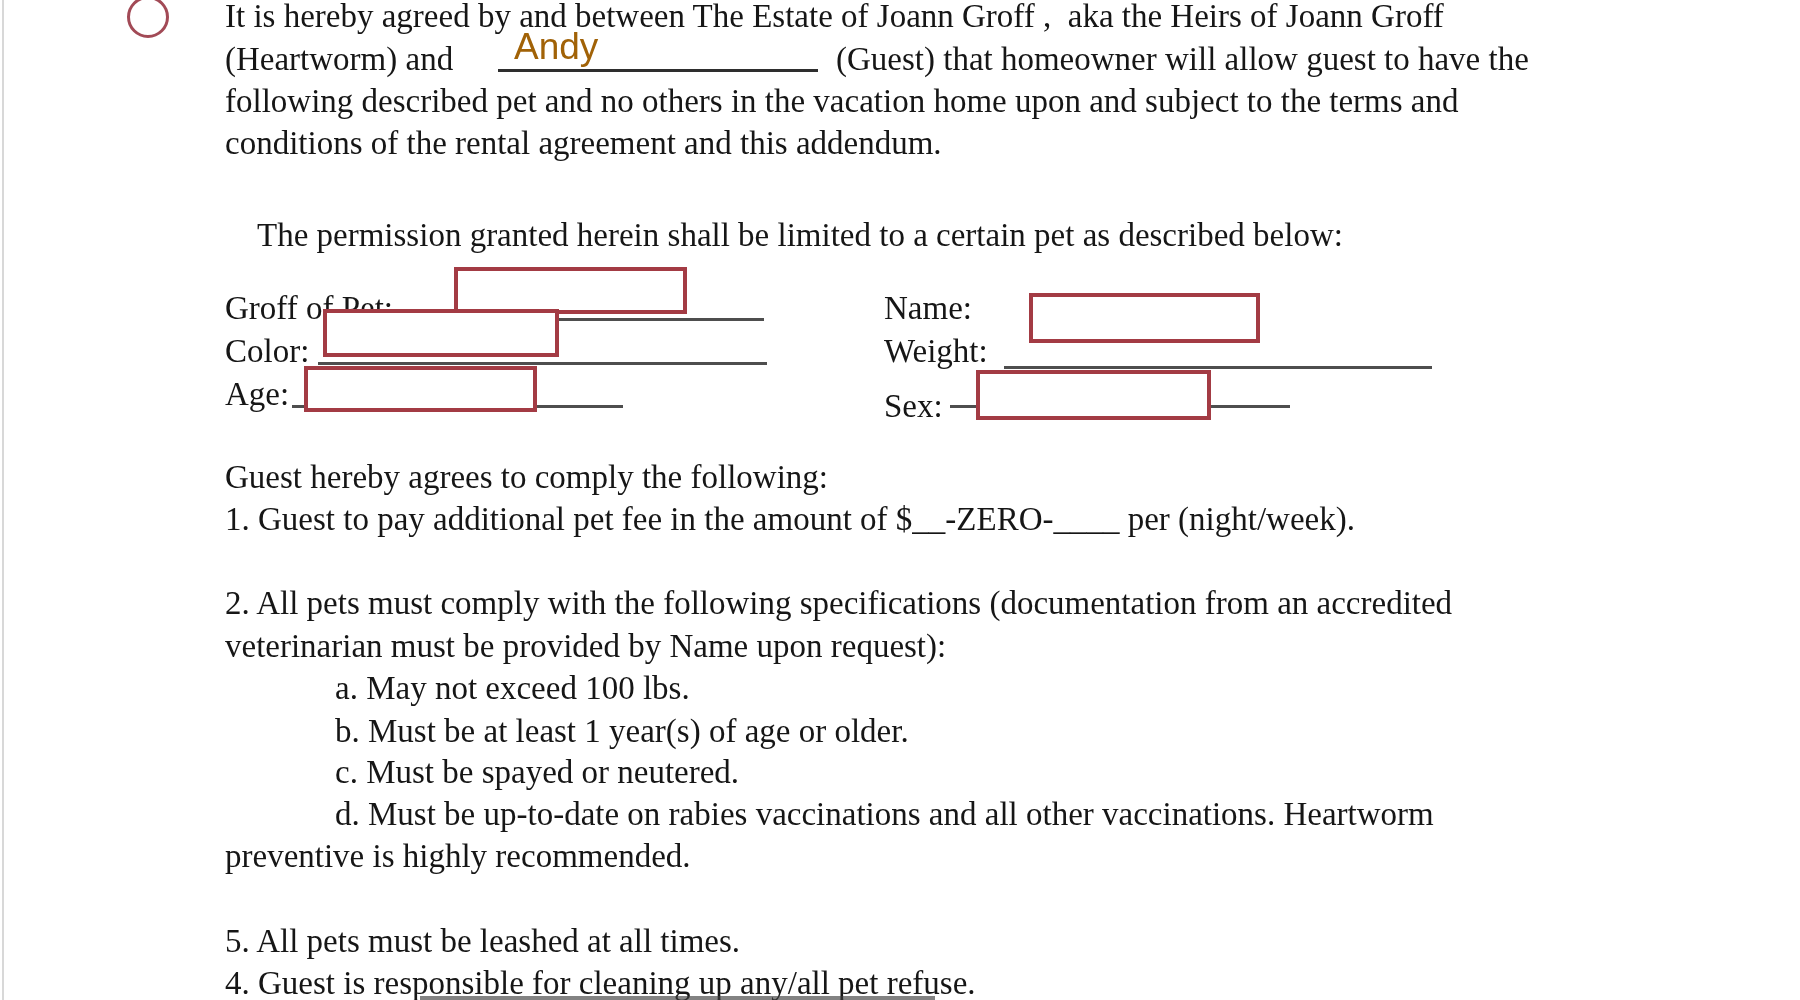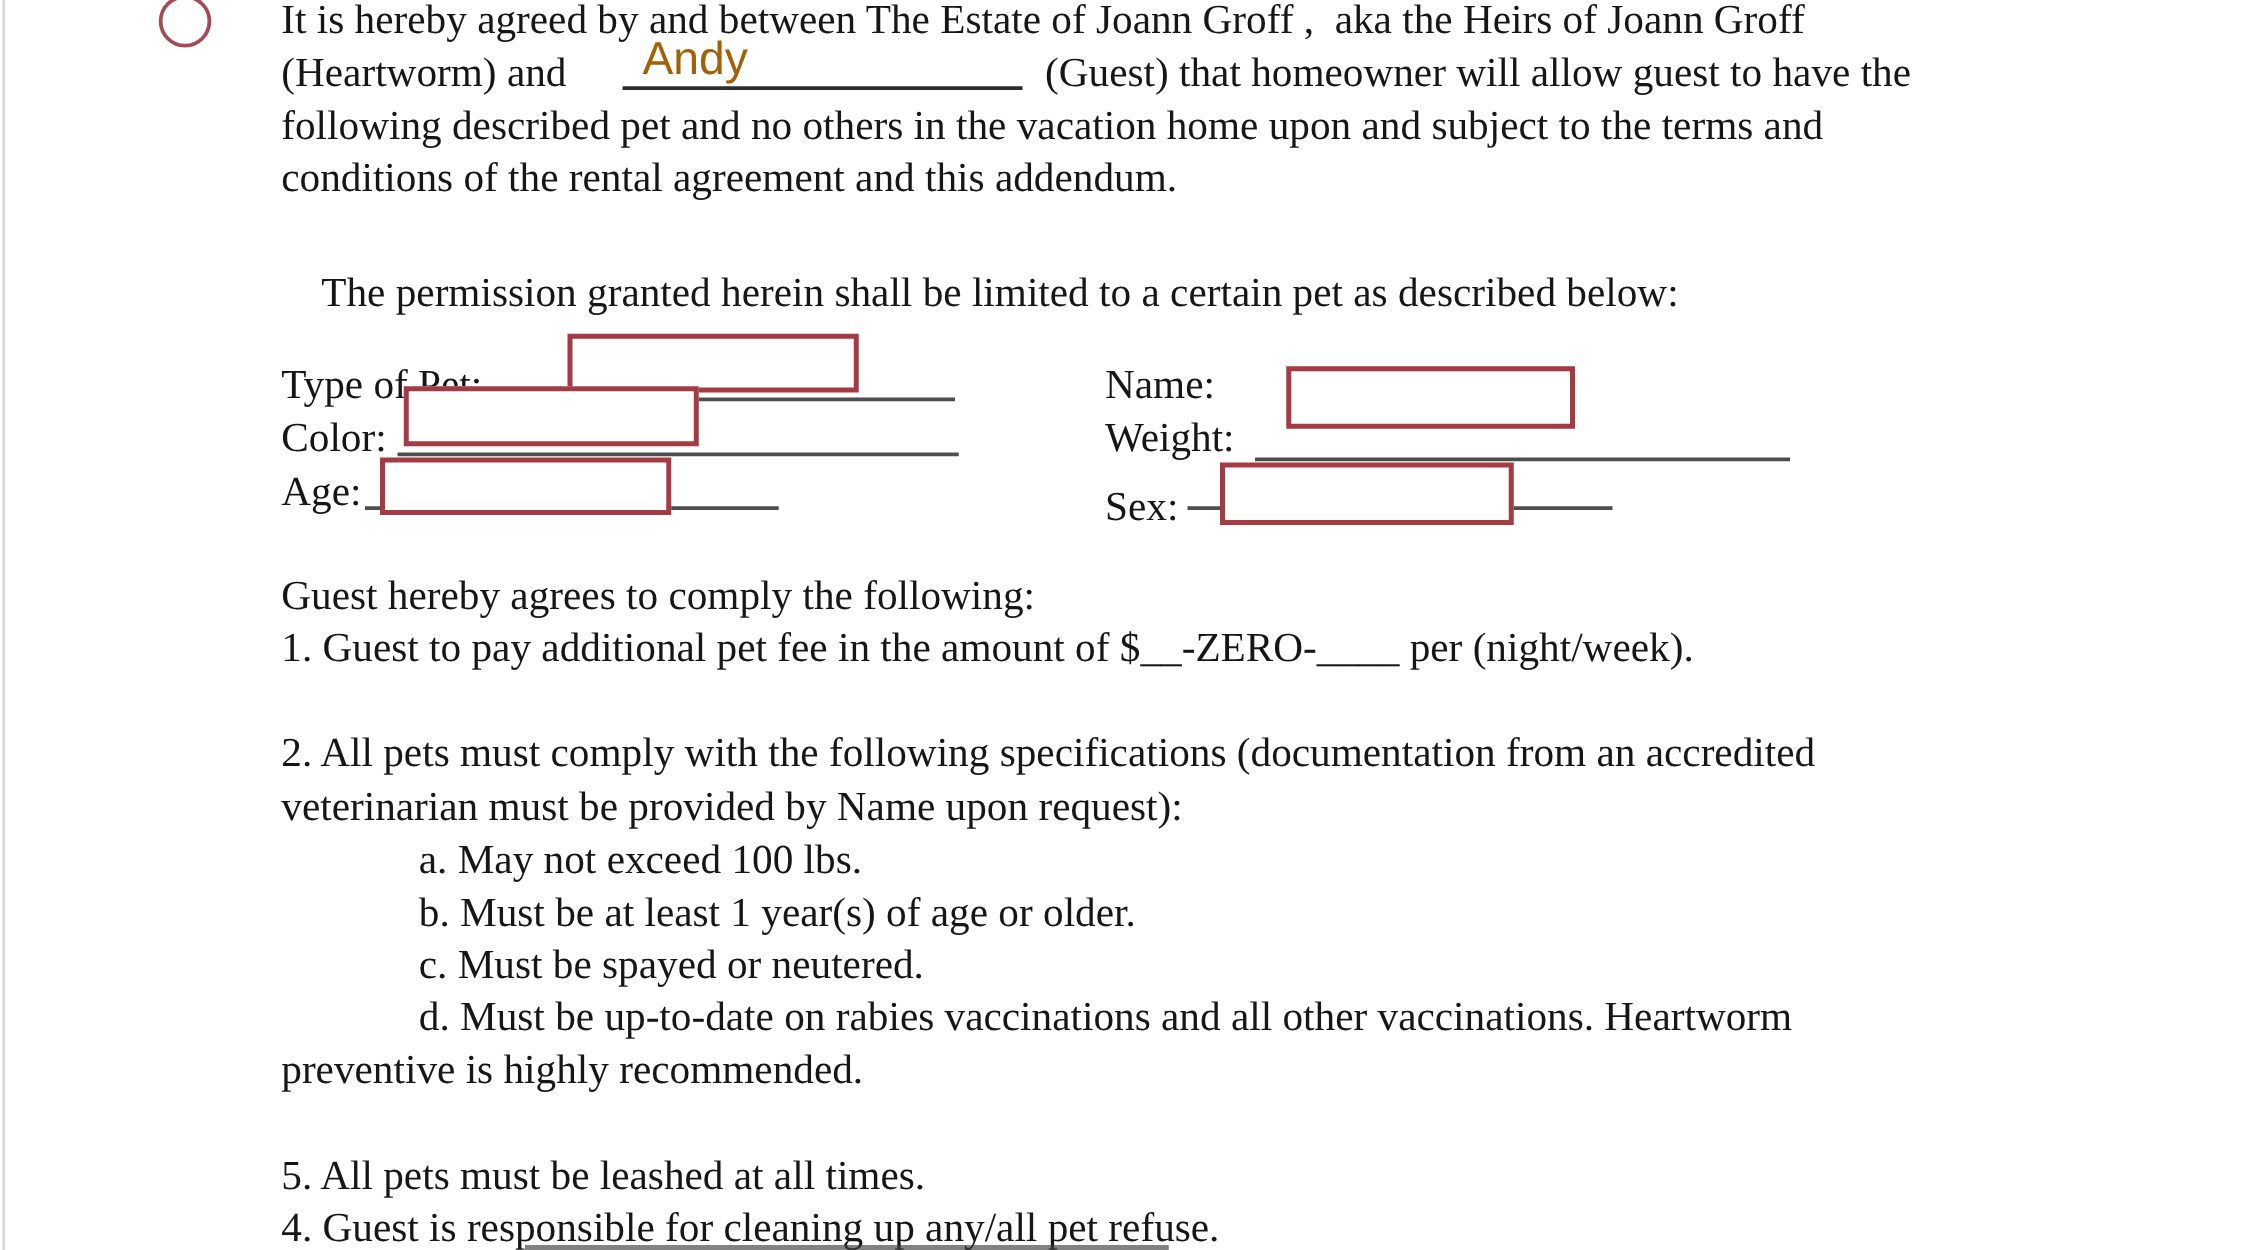--- a/index.html
+++ b/index.html
@@ -41,21 +41,21 @@
 <div class="line" style="left:225px;top:-5px;">It is hereby agreed by and between The Estate of Joann Groff ,  aka the Heirs of Joann Groff</div>
 <div class="line" style="left:225px;top:38px;">(Heartworm) and</div>
 <div class="fillvalue" style="left:514px;top:26px;">Andy</div>
 <div class="fill-underline" style="left:498px;top:69px;width:320px;"></div>
 <div class="line" style="left:836px;top:38px;">(Guest) that homeowner will allow guest to have the</div>
 <div class="line" style="left:225px;top:80px;">following described pet and no others in the vacation home upon and subject to the terms and</div>
 <div class="line" style="left:225px;top:122px;">conditions of the rental agreement and this addendum.</div>
 
 <div class="line" style="left:225px;top:214px;margin-left:32px;">The permission granted herein shall be limited to a certain pet as described below:</div>
 
-<div class="line" style="left:225px;top:287px;">Type of Pet:</div>
+<div class="line" style="left:225px;top:287px;">Groff of Pet:</div>
 <div class="line" style="left:884px;top:287px;">Name:</div>
 <div class="line" style="left:225px;top:330px;">Color:</div>
 <div class="line" style="left:884px;top:330px;">Weight:</div>
 <div class="line" style="left:225px;top:373px;">Age:</div>
 <div class="line" style="left:884px;top:373px;margin-top:12px;">Sex:</div>
 
 <div class="hline" style="left:404px;top:318px;width:360px;"></div>
 <div class="hline" style="left:318px;top:362px;width:449px;"></div>
 <div class="hline" style="left:292px;top:405px;width:331px;"></div>
 <div class="hline" style="left:1004px;top:366px;width:428px;"></div>

